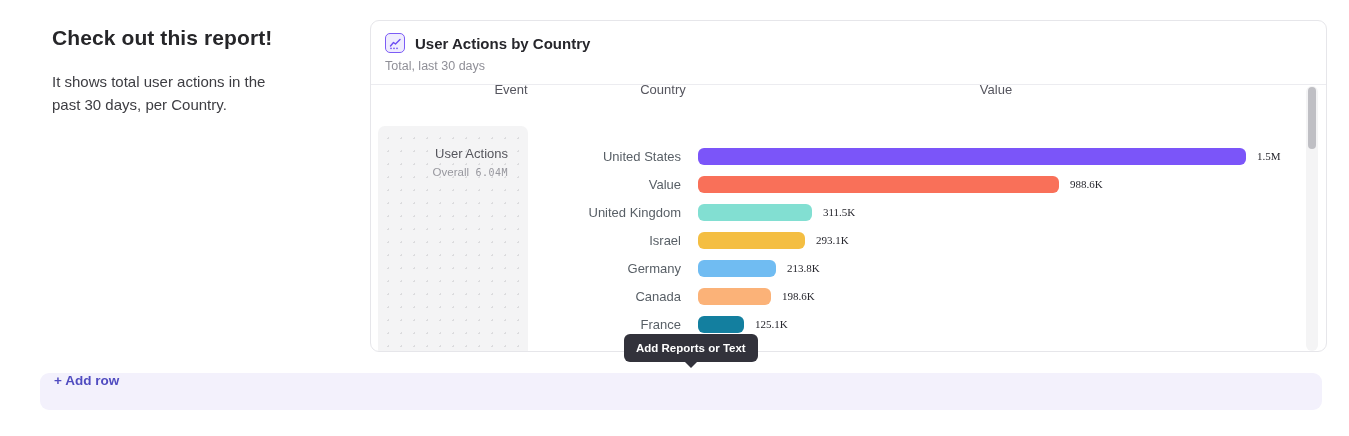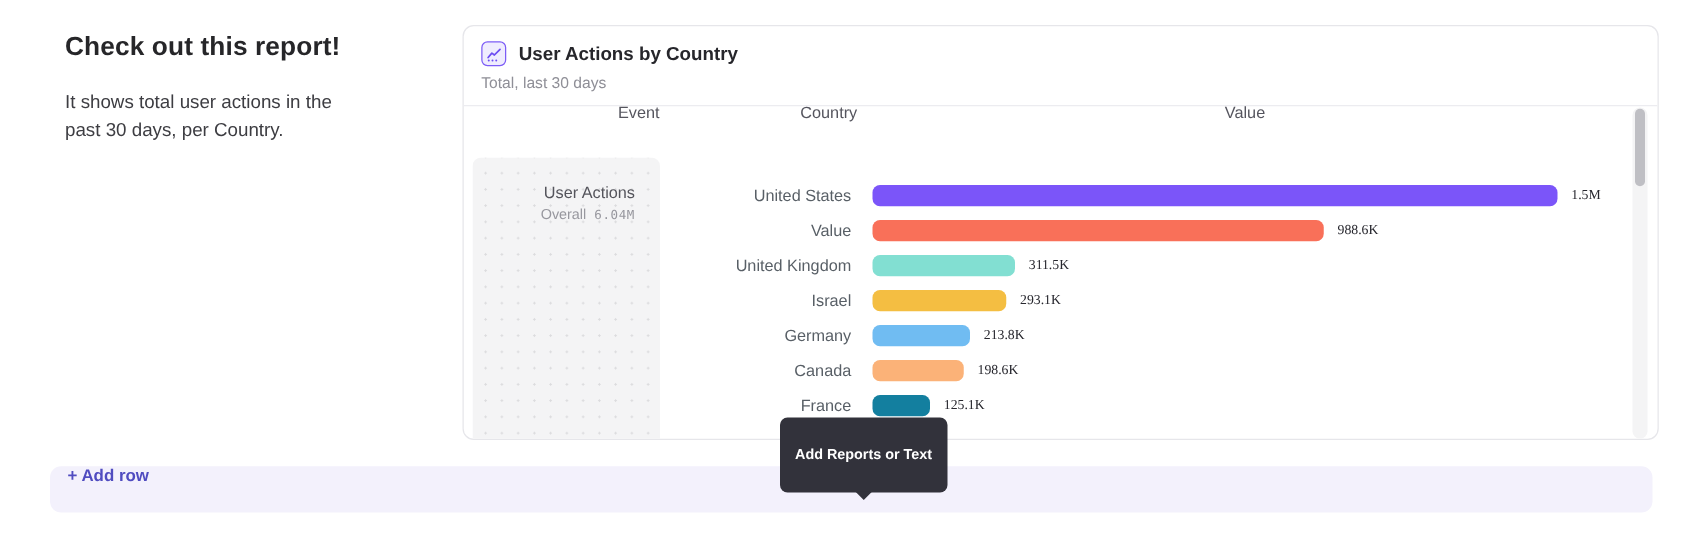--- a/index.html
+++ b/index.html
@@ -47,21 +47,21 @@
 
   
   .scroll-track { position: absolute; right: 8px; top: 65px; width: 12px; height: 265px;
                   background: #f4f4f5; border-radius: 6px; }
   .scroll-thumb { position: absolute; left: 2px; top: 1px; width: 8px; height: 62px;
                   background: #bfbfc4; border-radius: 4px; }
 
   
   .tooltip { position: absolute; left: 624px; top: 334px; z-index: 30;
              background: #32323b; color: #ffffff; font-size: 11.5px; font-weight: 700;
-             padding: 24px 12px; border-radius: 6px; white-space: nowrap; }
+             padding: 8px 12px; border-radius: 6px; white-space: nowrap; }
   .tooltip-arrow { position: absolute; left: 50%; bottom: -6px; transform: translateX(-50%);
                    width: 0; height: 0; border-left: 7px solid transparent; border-right: 7px solid transparent;
                    border-top: 7px solid #32323b; }
 
   
   .add-row { position: absolute; left: 40px; top: 373px; width: 1282px; height: 37px;
              background: #f3f1fc; border-radius: 9px; display: flex; align-items: flex-start;
              padding-left: 14px; cursor: pointer; }
   .add-row-label { font-size: 13.5px; font-weight: 600; color: #504cc0; }
 </style>

